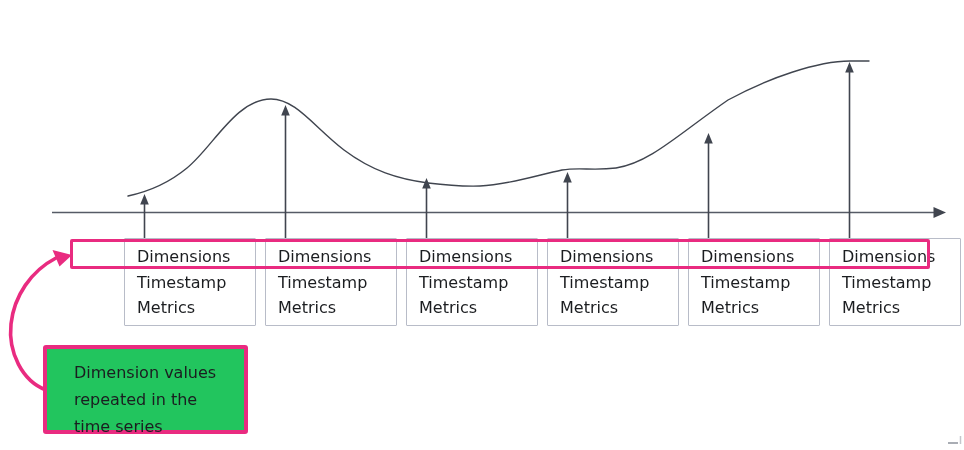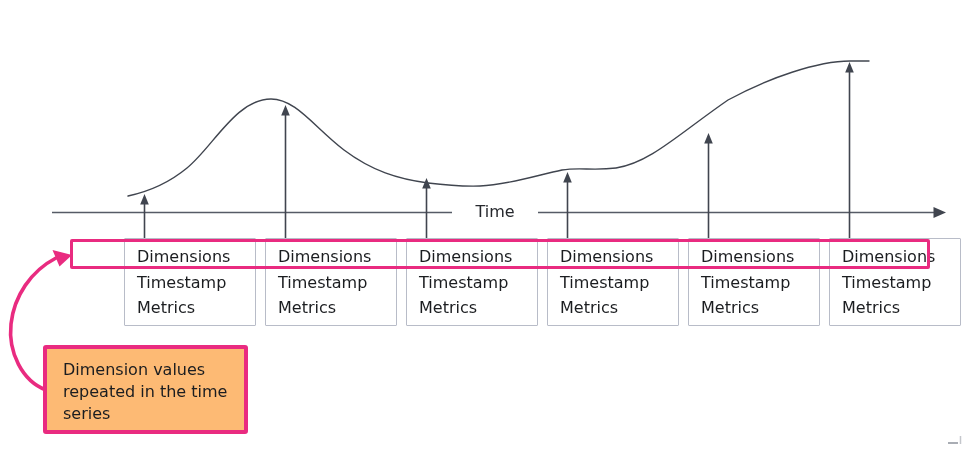--- a/index.html
+++ b/index.html
@@ -17,22 +17,22 @@
     background:#ffffff;border:1px solid #b8bcc8;border-radius:1px;
     padding:5px 4px 0 12px;font-size:16px;line-height:25.5px;white-space:nowrap;margin-left:46px;
   }
   .record-field{display:block;}
   .dims-highlight{
     position:absolute;z-index:3;left:70px;top:239px;width:860px;height:30px;
     box-sizing:border-box;border:3.5px solid #e92b80;border-radius:2px;background:transparent;
   }
   .callout{
     position:absolute;z-index:2;left:43px;top:345px;width:205px;height:89px;
-    box-sizing:border-box;background:#fdba74;border:4px solid #e92b80;border-radius:3px;
-    padding:10px 8px 0 16px;font-size:16px;line-height:22px;
+    box-sizing:border-box;background:#22c55e;border:4px solid #e92b80;border-radius:3px;
+    padding:10px 8px 0 27px;font-size:16px;line-height:27px;
   }
 </style>
 </head>
 <body>
 
 <div class="stage">
 
   <svg class="strokes" width="964" height="450" viewBox="0 0 964 450">
 
     <g>
@@ -81,21 +81,20 @@
       <path fill="none" stroke="#e92b80" stroke-width="3.6" stroke-linecap="round" d="M 46 390 C 22 381, 8 352, 11 324 C 14 296, 31 271, 56 258"></path>
       <polygon points="72,255 52.5,250 59.5,266.5" fill="#e92b80"></polygon>
     </g>
 
     <g>
       <line x1="948" y1="443" x2="958" y2="443" stroke="#8d929b" stroke-width="1.5"></line>
       <line x1="960.5" y1="436" x2="960.5" y2="444" stroke="#c4c7cc" stroke-width="1.5"></line>
     </g>
   </svg>
 
-  <div class="axis-label">Time</div>
 
   <div class="record-box" style="left:78px">
     <span class="record-field">Dimensions</span>
     <span class="record-field">Timestamp</span>
     <span class="record-field">Metrics</span>
   </div>
   <div class="record-box" style="left:219px">
     <span class="record-field">Dimensions</span>
     <span class="record-field">Timestamp</span>
     <span class="record-field">Metrics</span>

